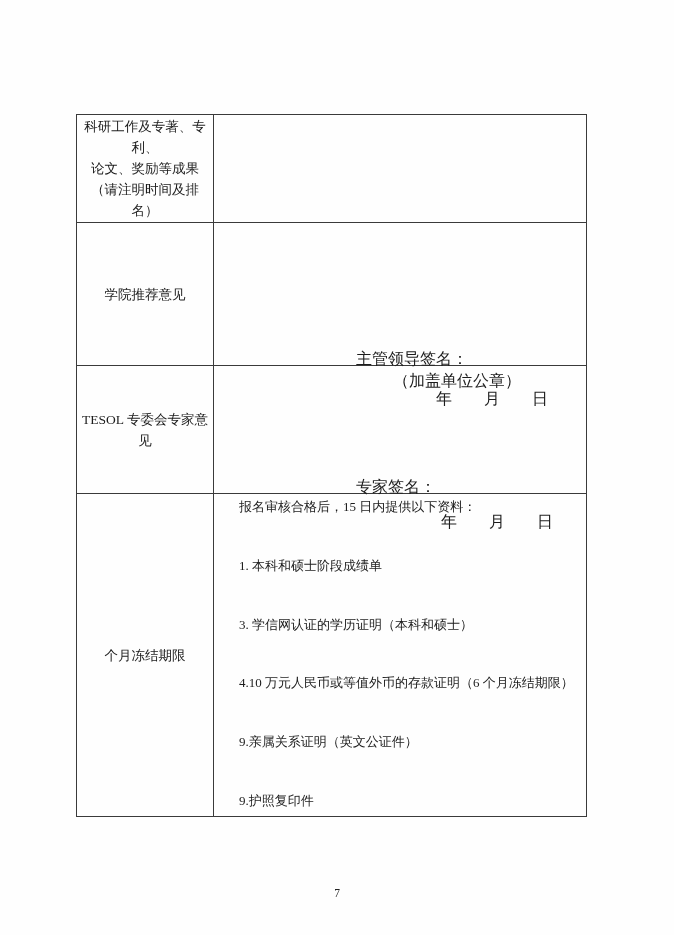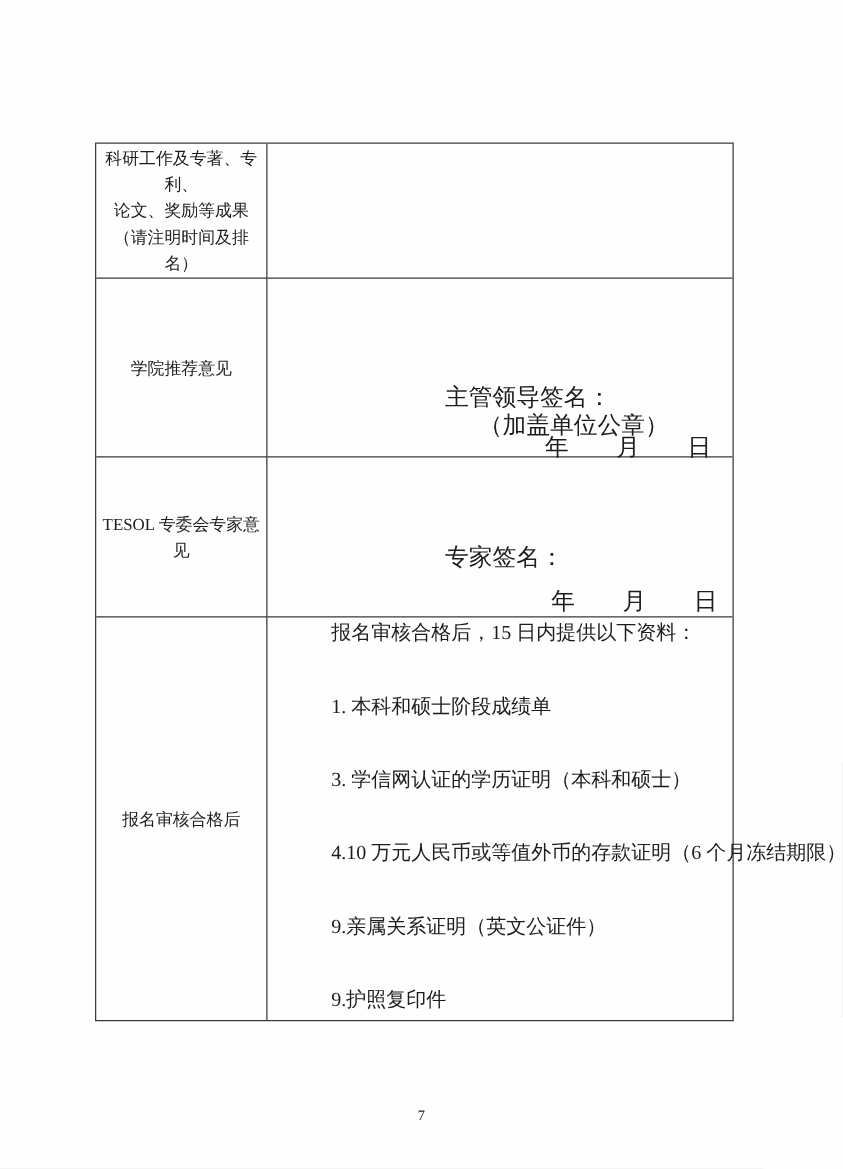--- a/index.html
+++ b/index.html
@@ -33,37 +33,37 @@
     justify-content: center;
     text-align: center;
     font-size: 13.5px;
     line-height: 21px;
     white-space: pre-line;
     padding: 0 4px;
   }
   .row-border { border-bottom: 1px solid #3a3a3a; }
   .sig-line {
     position: absolute;
-    font-size: 19px;
+    font-size: 16px;
     line-height: 15px;
     white-space: pre;
+    margin-top: 40px;
   }
   .materials {
     position: absolute;
     inset: 0;
     display: flex;
     flex-direction: column;
     justify-content: space-between;
     padding: 5px 8px 7px 25px;
   }
   .materials .line {
-    font-size: 16px;
+    font-size: 13px;
     line-height: 16px;
     white-space: pre;
-    margin-left: 26px;
   }
   .page-number {
     position: absolute;
     left: 0;
     right: 0;
     top: 887px;
     text-align: center;
     font-size: 11.5px;
     color: #222;
   }
@@ -80,34 +80,34 @@
 论文、奖励等成果
 （请注明时间及排名）</span>
     </div>
     <div class="cell row-border"></div>
 
     <div class="cell hcell row-border">
       <span>学院推荐意见</span>
     </div>
     <div class="cell row-border">
       <div class="sig-line" style="left:142px; top:88px;">主管领导签名：</div>
-      <div class="sig-line" style="left:169px; top:110px;">（加盖单位公章）</div>
+      <div class="sig-line" style="left:179px; top:110px;">（加盖单位公章）</div>
       <div class="sig-line" style="left:222px; top:128px;">年　　月　　日</div>
     </div>
 
     <div class="cell hcell row-border">
       <span>TESOL 专委会专家意见</span>
     </div>
     <div class="cell row-border">
       <div class="sig-line" style="left:142px; top:73px;">专家签名：</div>
       <div class="sig-line" style="left:227px; top:108px;">年　　月　　日</div>
     </div>
 
     <div class="cell hcell">
-      <span>报名审核合格后</span>
+      <span>个月冻结期限</span>
     </div>
     <div class="cell">
       <div class="materials">
         <div class="line">报名审核合格后，15 日内提供以下资料：</div>
         <div class="line">1. 本科和硕士阶段成绩单</div>
         <div class="line">3. 学信网认证的学历证明（本科和硕士）</div>
         <div class="line">4.10 万元人民币或等值外币的存款证明（6 个月冻结期限）</div>
         <div class="line">9.亲属关系证明（英文公证件）</div>
         <div class="line">9.护照复印件</div>
       </div>

